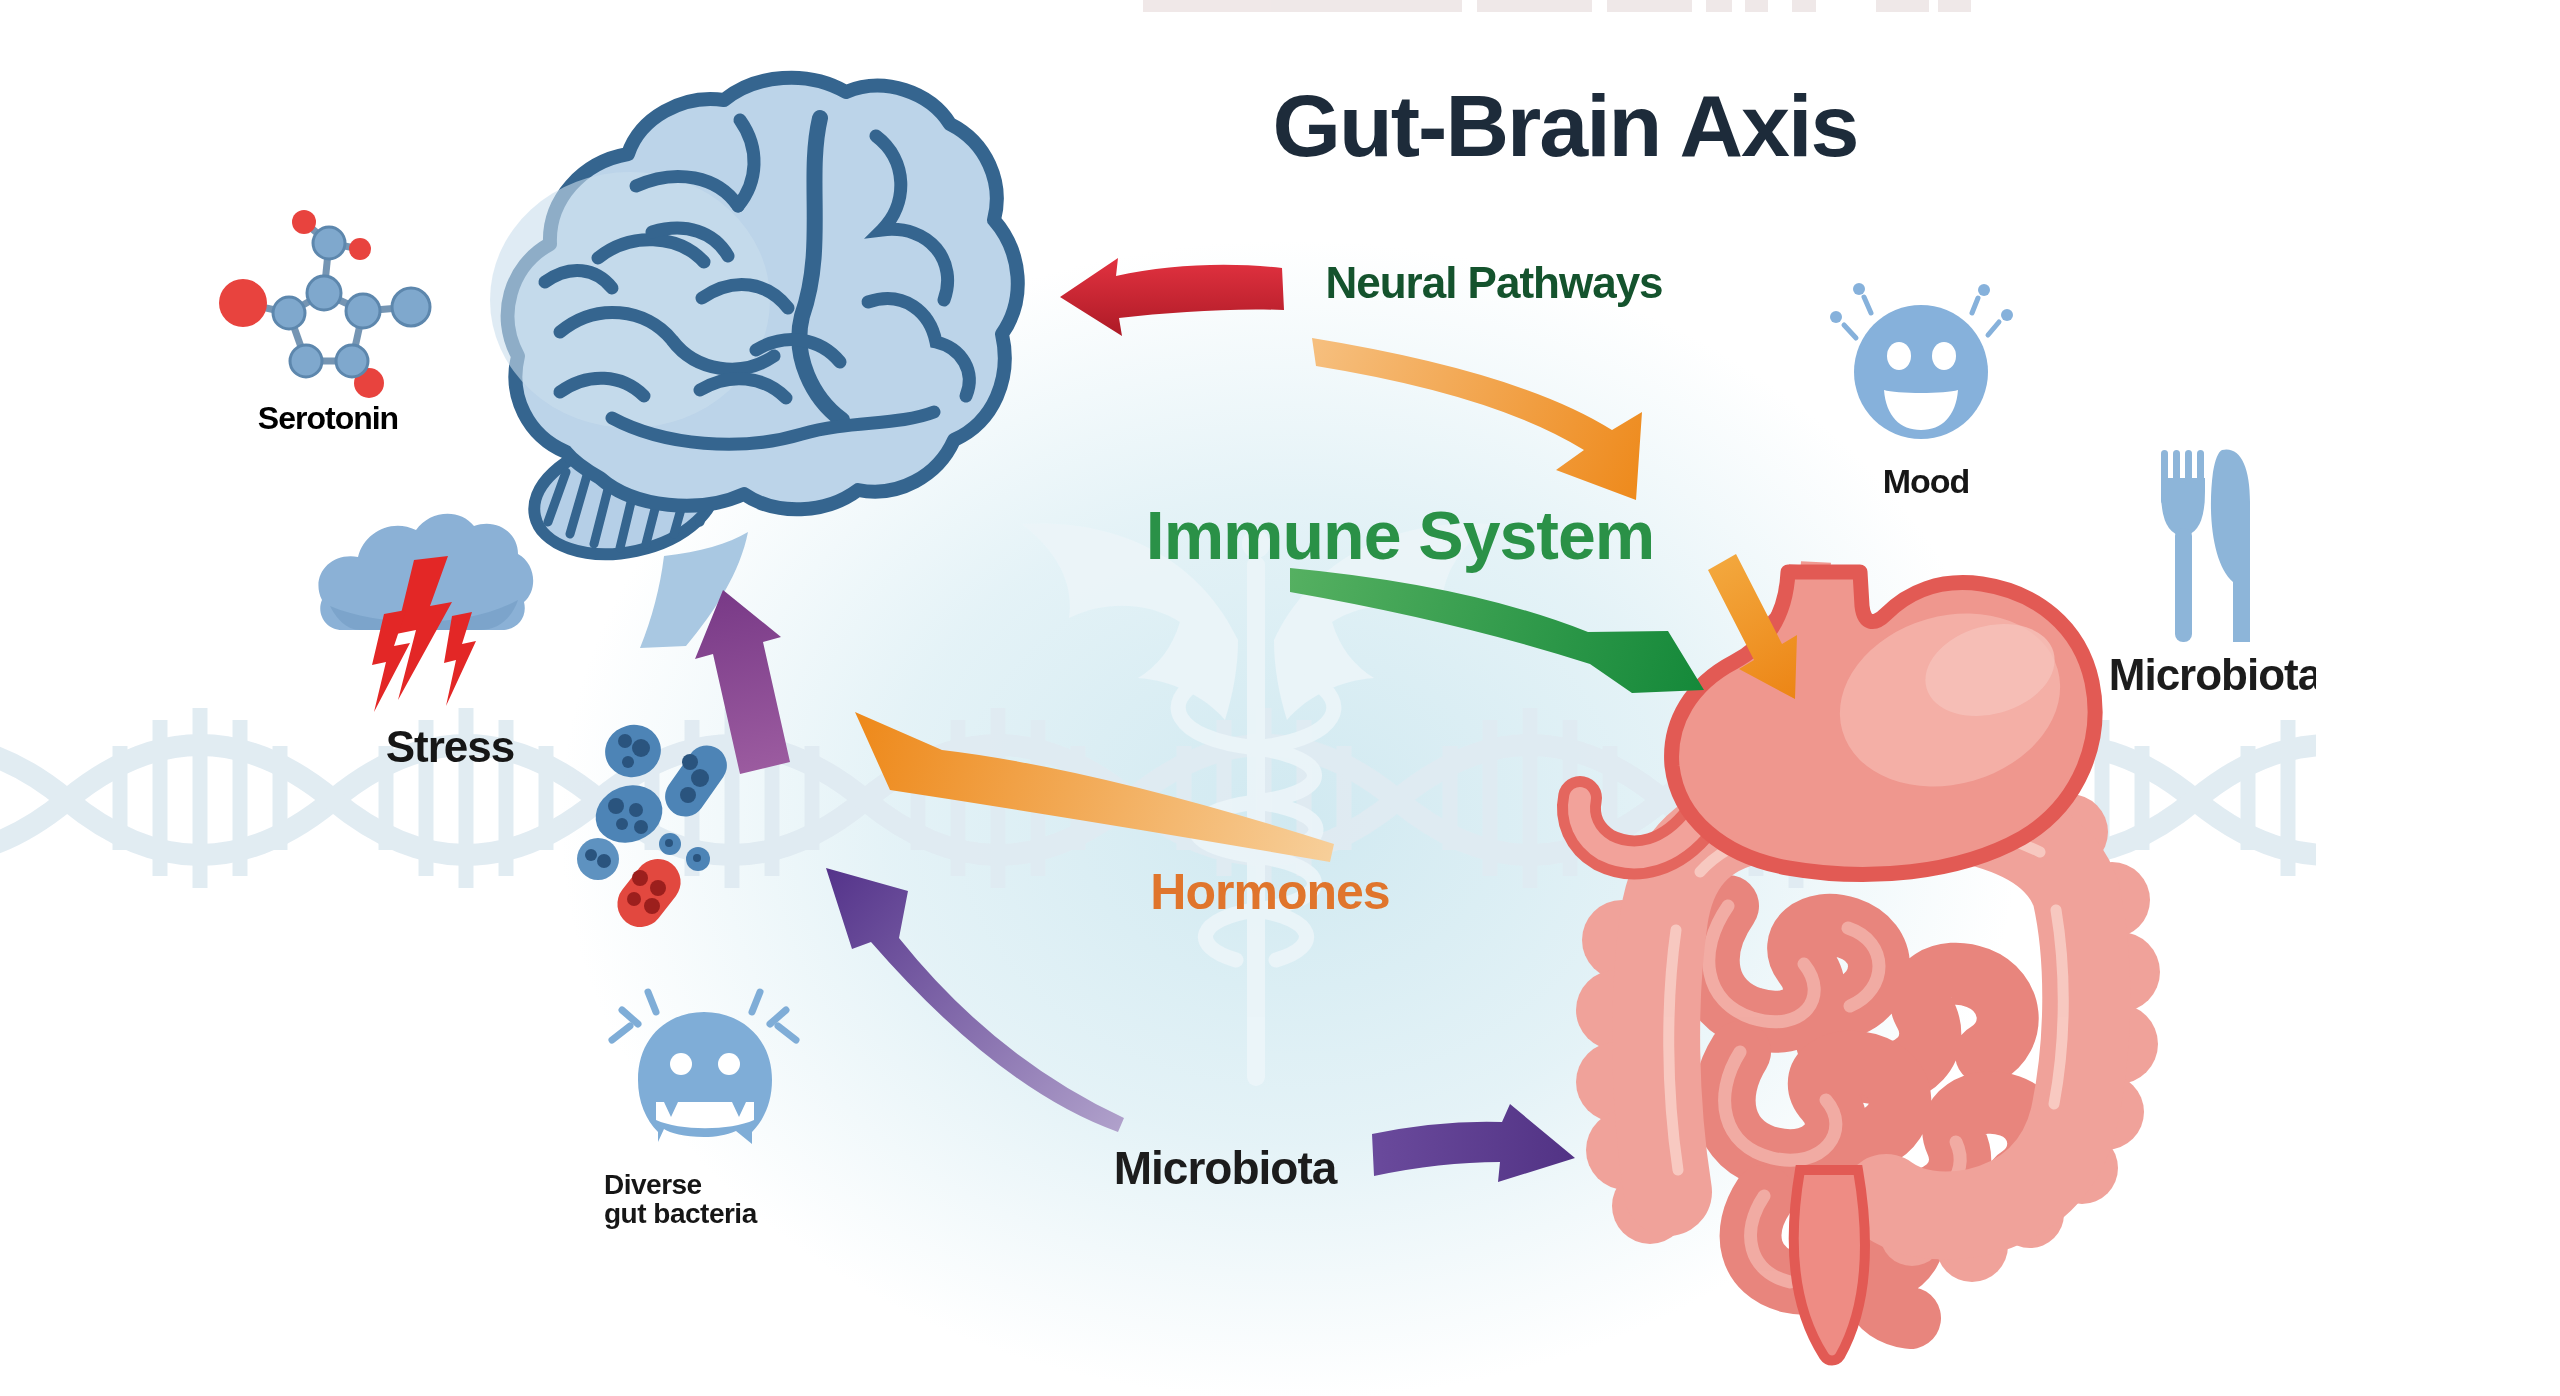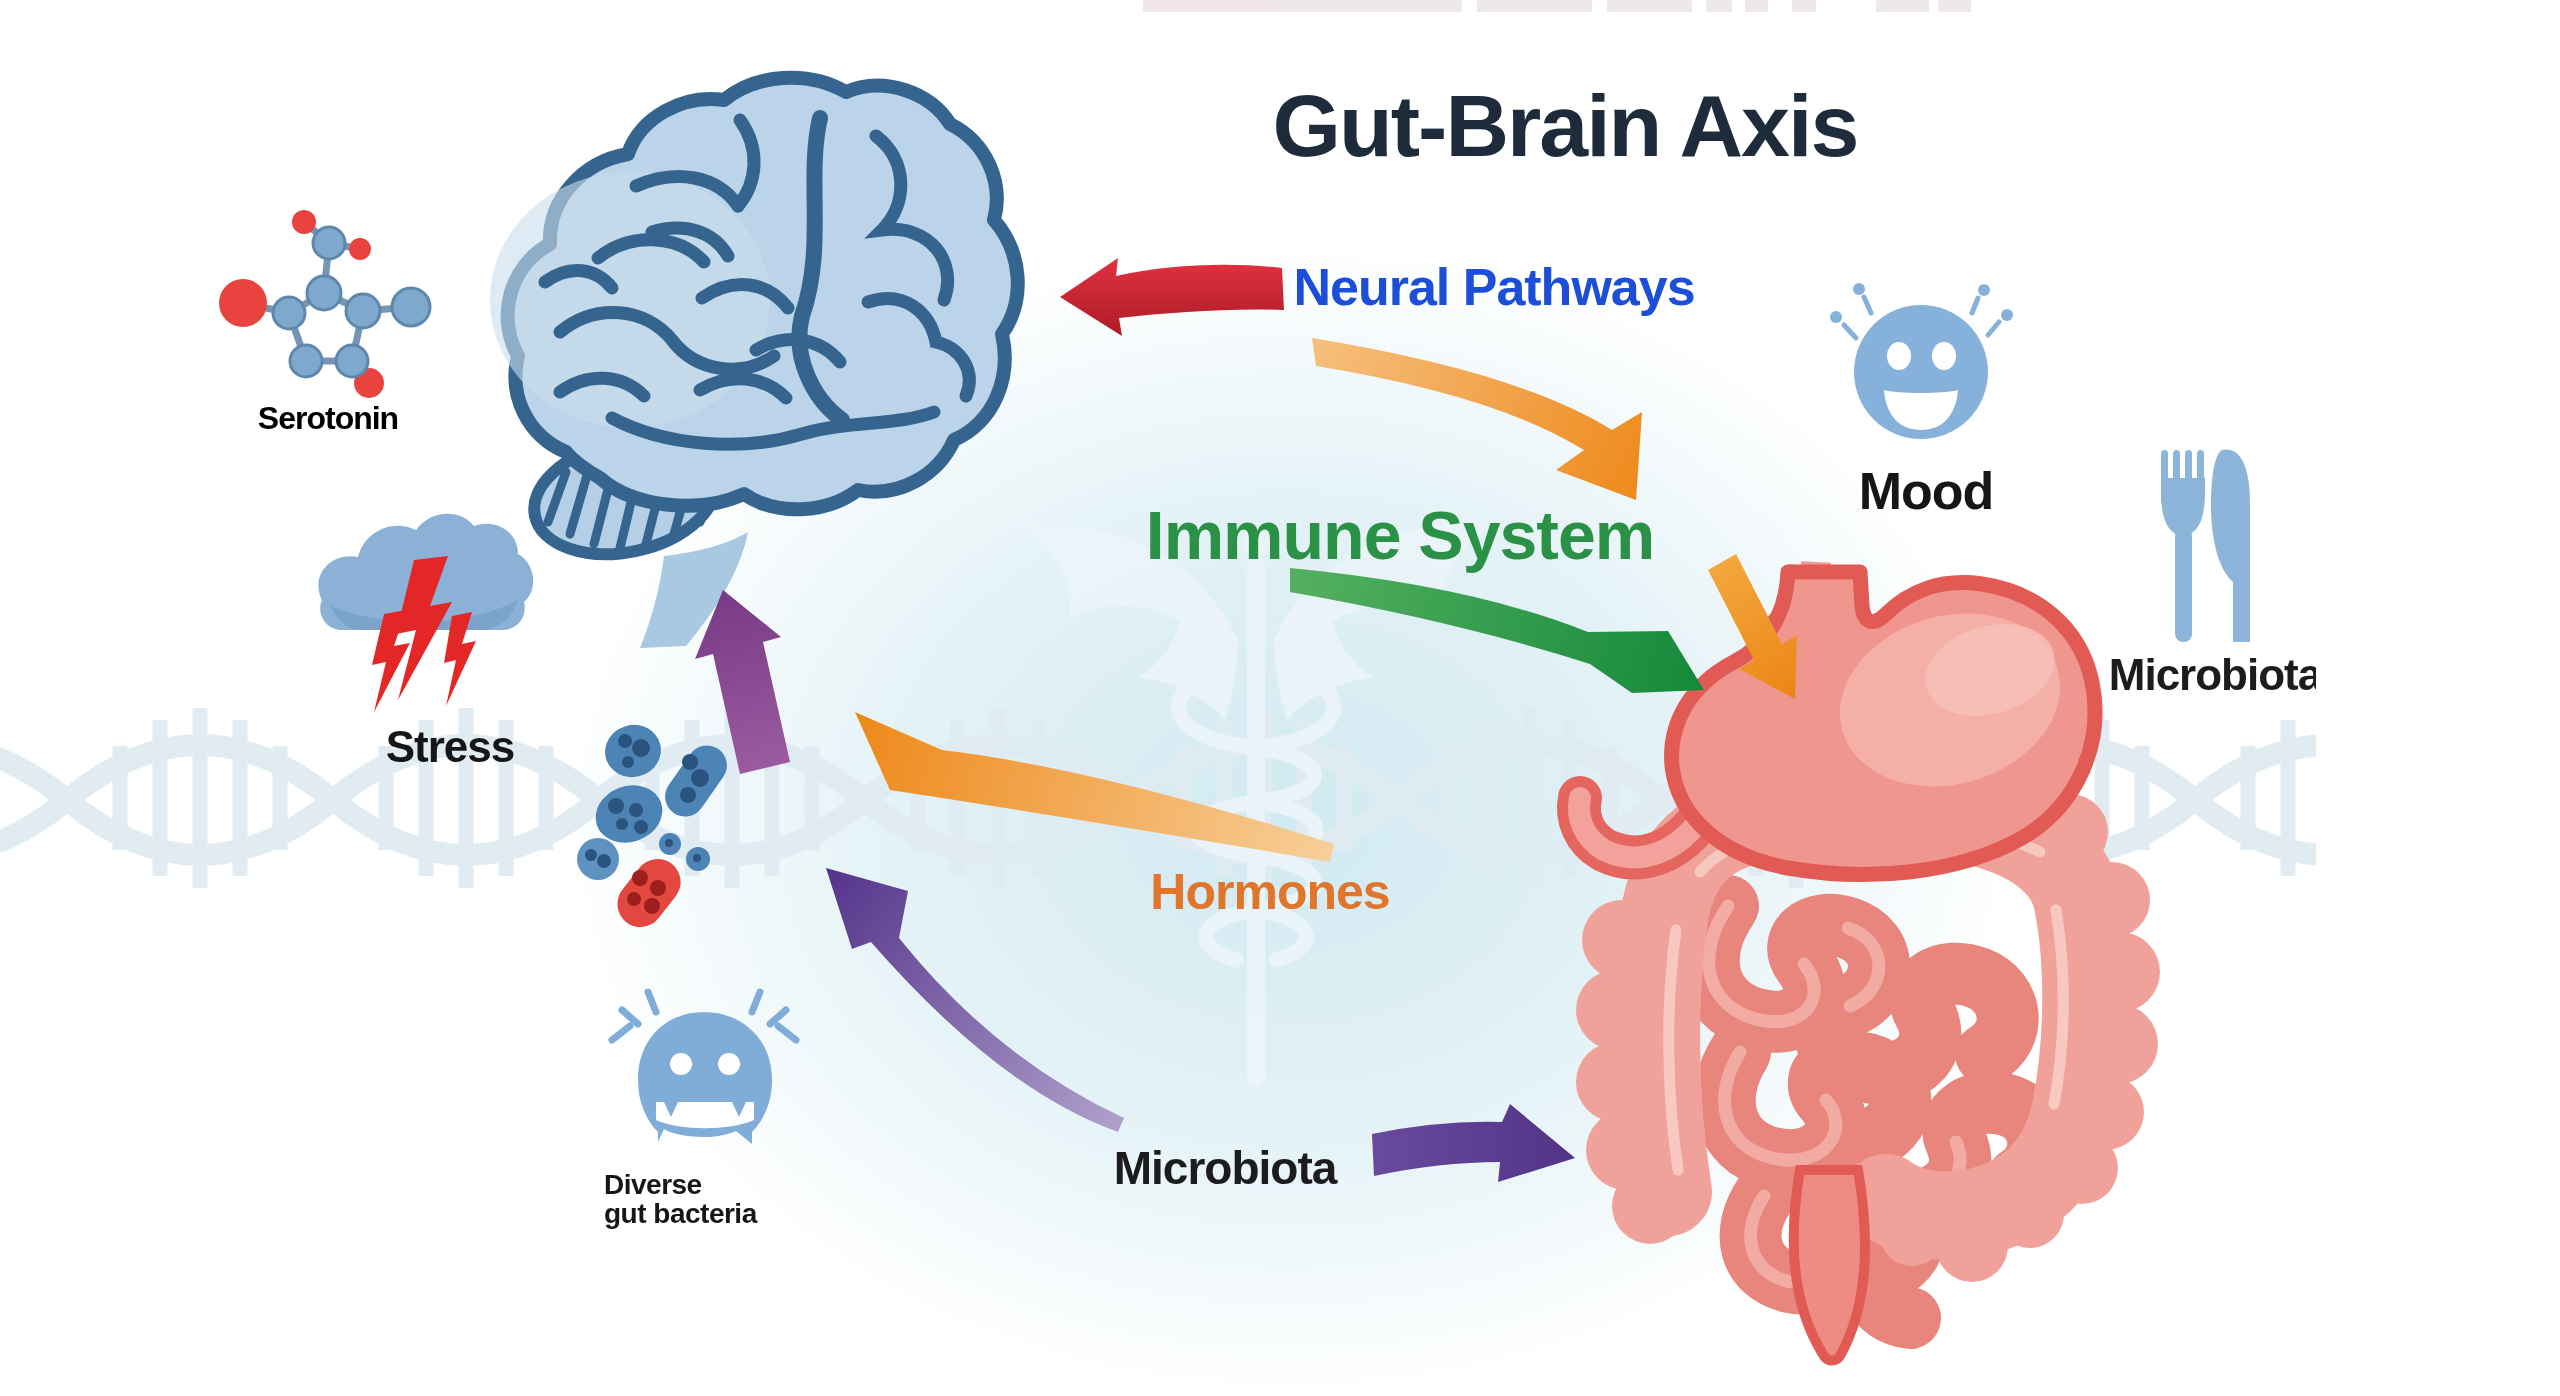--- a/index.html
+++ b/index.html
@@ -3,28 +3,28 @@
 <meta charset="utf-8">
 <style>
   html,body{margin:0;padding:0;background:#ffffff;}
   #canvas{position:relative;width:2316px;height:1396px;background:#ffffff;overflow:hidden;
           font-family:"Liberation Sans", sans-serif;}
   svg{position:absolute;left:0;top:0;}
   .lbl{position:absolute;transform:translateX(-50%);font-weight:700;white-space:nowrap;
        letter-spacing:-1px;line-height:1.05;}
   .lbl.left{transform:none;}
   #title-label{font-size:88px;color:#1d2b3a;letter-spacing:-2px;}
-  #neural-label{font-size:52px;color:#1d4ed8;}
+  #neural-label{font-size:44px;color:#14532d;}
   #immune-label{font-size:68px;color:#2a9147;}
   #hormones-label{font-size:50px;color:#e0752c;}
   #microbiota-lower-label{font-size:46px;color:#1c1c1c;}
   #microbiota-right-label{font-size:44px;color:#1c1c1c;}
   #serotonin-label{font-size:32px;color:#000000;}
   #stress-label{font-size:44px;color:#161616;}
-  #mood-label{font-size:52px;color:#161616;}
+  #mood-label{font-size:34px;color:#161616;}
   #diverse-label{font-size:28px;color:#161616;letter-spacing:-0.5px;}
   .wash{position:absolute;pointer-events:none;}
 </style>
 </head>
 <body>
 
 <div id="canvas">
 
   <div class="wash" style="left:560px;top:240px;width:1460px;height:1160px;
               background:radial-gradient(closest-side, rgba(206,232,240,0.95), rgba(206,232,240,0.55) 55%, rgba(206,232,240,0) 100%);"></div>

